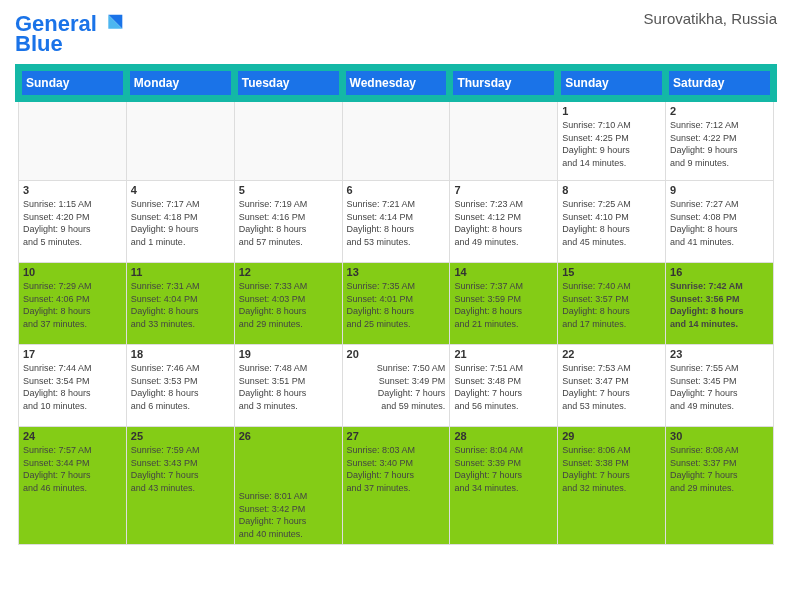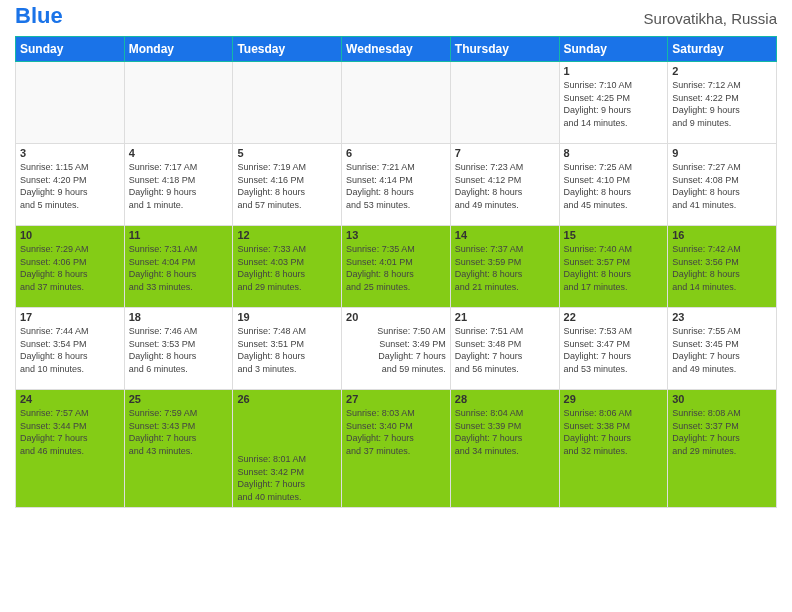--- a/index.html
+++ b/index.html
@@ -55,21 +55,21 @@
       border-collapse: collapse;
       table-layout: fixed;
     }
     .calendar th {
       background-color: #1a73e8;
       color: #fff;
       font-size: 12px;
       font-weight: bold;
       padding: 5px 4px;
       text-align: left;
-      border: 1px solid #14b8a6;
+      border: 7px solid #14b8a6;
     }
     .calendar td {
       border: 1px solid #ddd;
       vertical-align: top;
       padding: 3px 4px;
       font-size: 9.5px;
       color: #333;
       background: #fff;
       height: 82px;
     }
@@ -90,20 +90,29 @@
       color: #444;
     }
   </style>
 </head>
 <body>
 
 <div class="container">
   <div class="header">
     <div class="logo">
       <div style="display:flex;flex-direction:column;align-items:flex-start;">
+        <div style="display:flex;align-items:center;">
+          <span class="logo-text">
+            <span>General</span>
+          </span>
+          <svg class="logo-icon" viewBox="0 0 30 30" xmlns="http://www.w3.org/2000/svg">
+            <polygon points="10,5 25,5 25,20" fill="#1a73e8"></polygon>
+            <polygon points="10,5 25,20 10,20" fill="#4db6f0"></polygon>
+          </svg>
+        </div>
         <span class="logo-text" style="color:#1a73e8;margin-top:-6px;">Blue</span>
       </div>
     </div>
     <div class="title-section">
       <div class="subtitle">Surovatikha, Russia</div>
     </div>
   </div>
 
   <table class="calendar">
     <thead>
@@ -228,21 +237,21 @@
           </td>
           <td class="shaded">
             <div class="day-num">15</div>
             <div class="day-info" style="white-space: pre-line;">Sunrise: 7:40 AM
 Sunset: 3:57 PM
 Daylight: 8 hours
 and 17 minutes.</div>
           </td>
           <td class="shaded">
             <div class="day-num">16</div>
-            <div class="day-info" style="white-space: pre-line;">Sunrise: 7:42 AM
+            <div class="day-info" style="white-space: pre-line; font-weight: bold;">Sunrise: 7:42 AM
 Sunset: 3:56 PM
 Daylight: 8 hours
 and 14 minutes.</div>
           </td>
         </tr>
         <tr>
           <td>
             <div class="day-num">17</div>
             <div class="day-info" style="white-space: pre-line;">Sunrise: 7:44 AM
 Sunset: 3:54 PM

